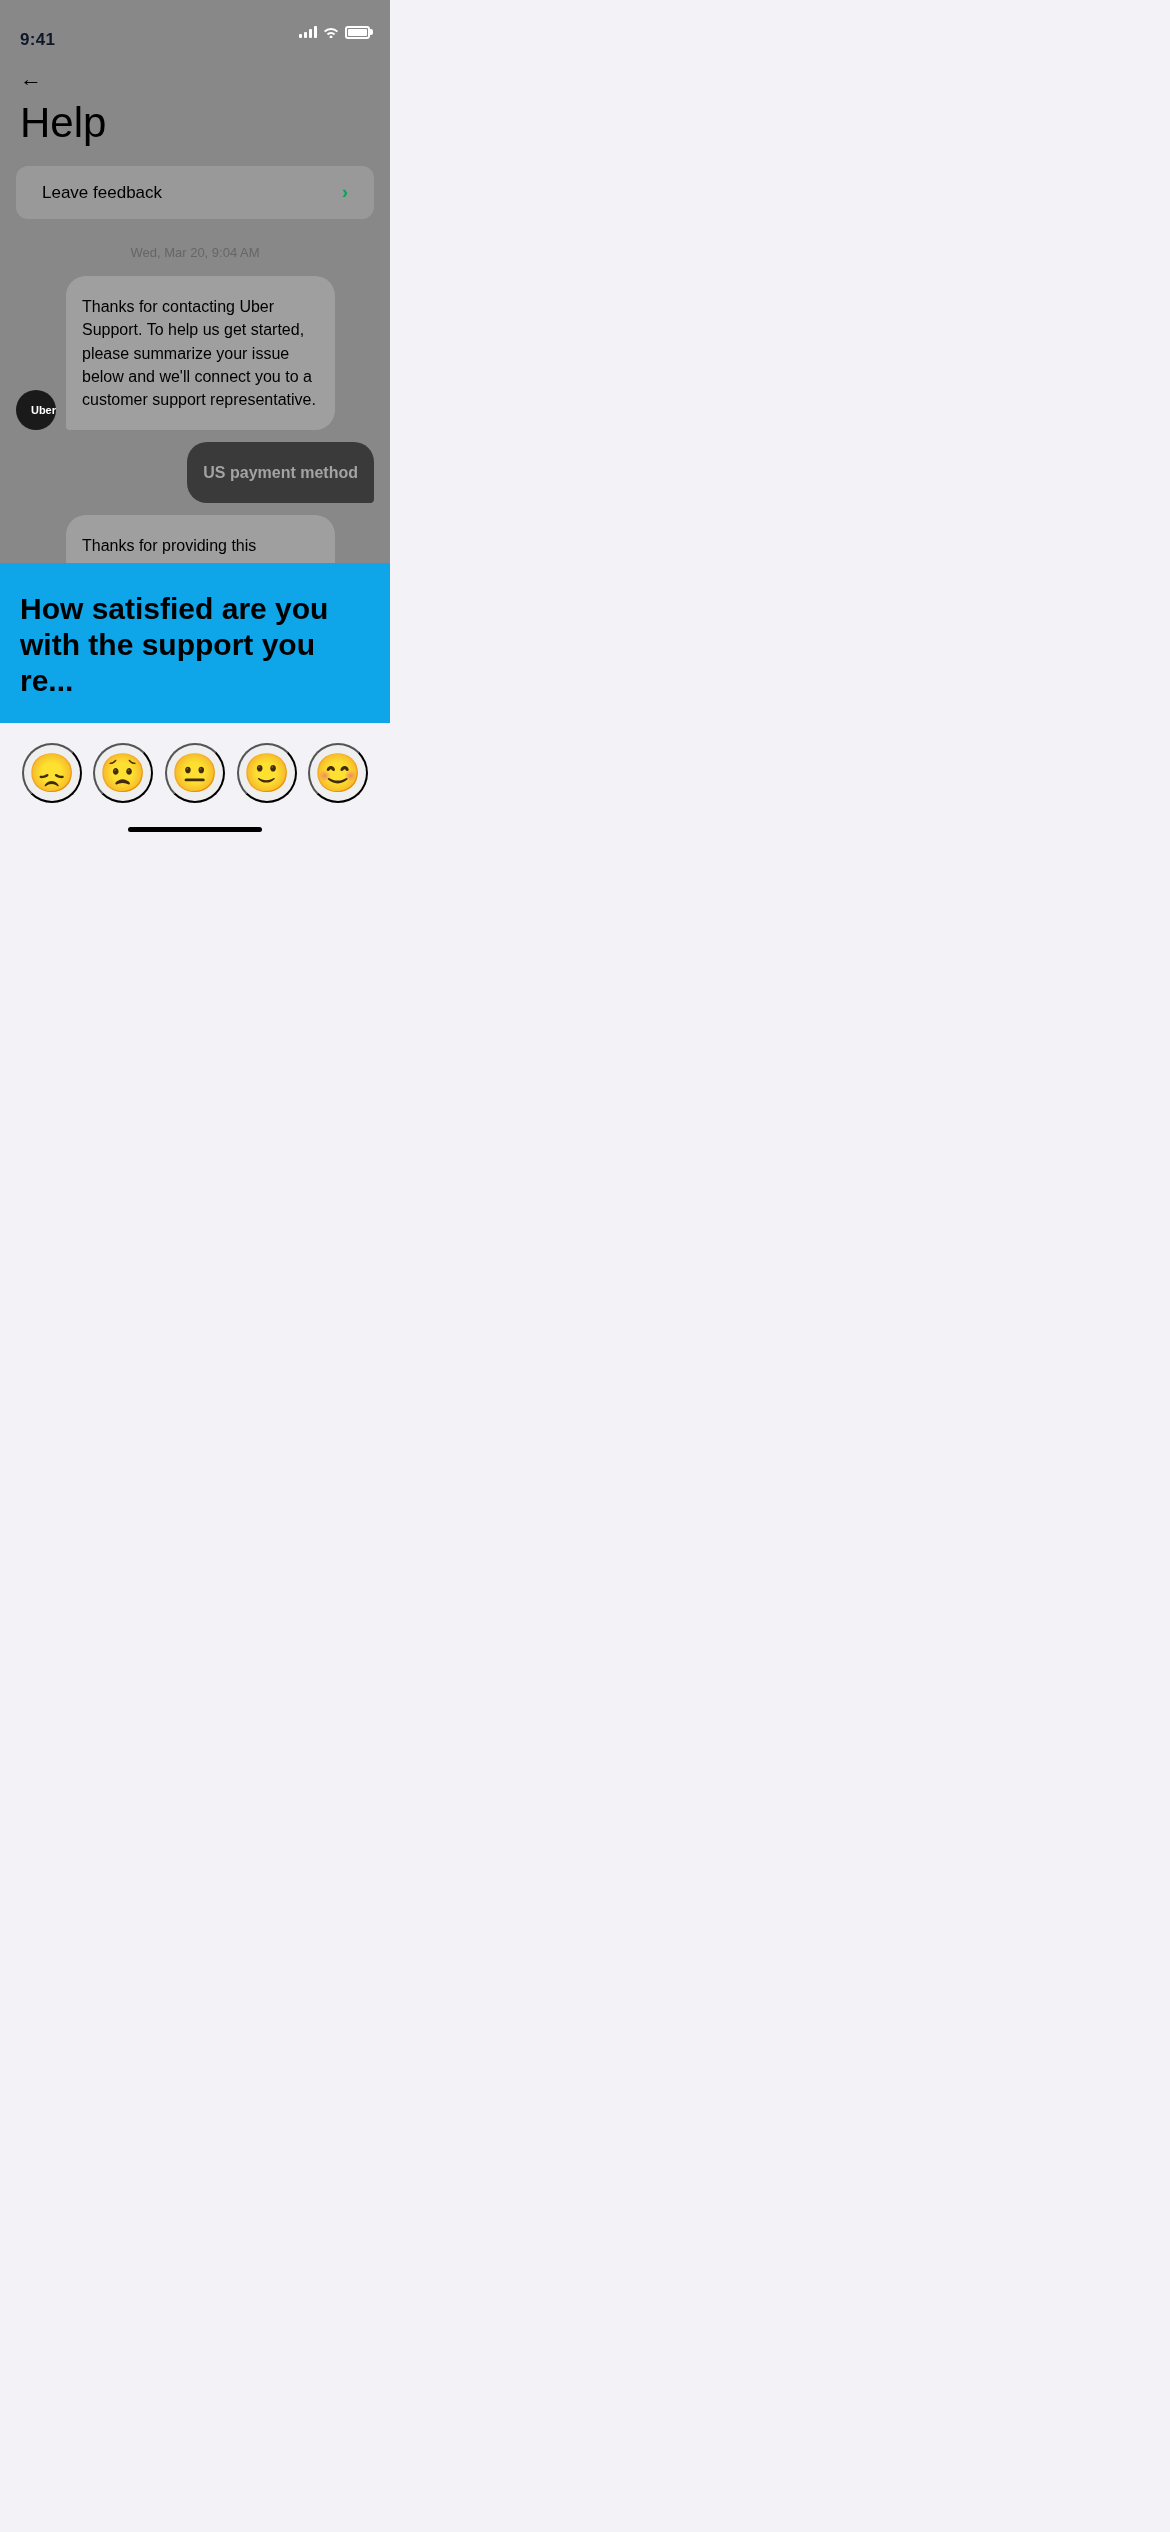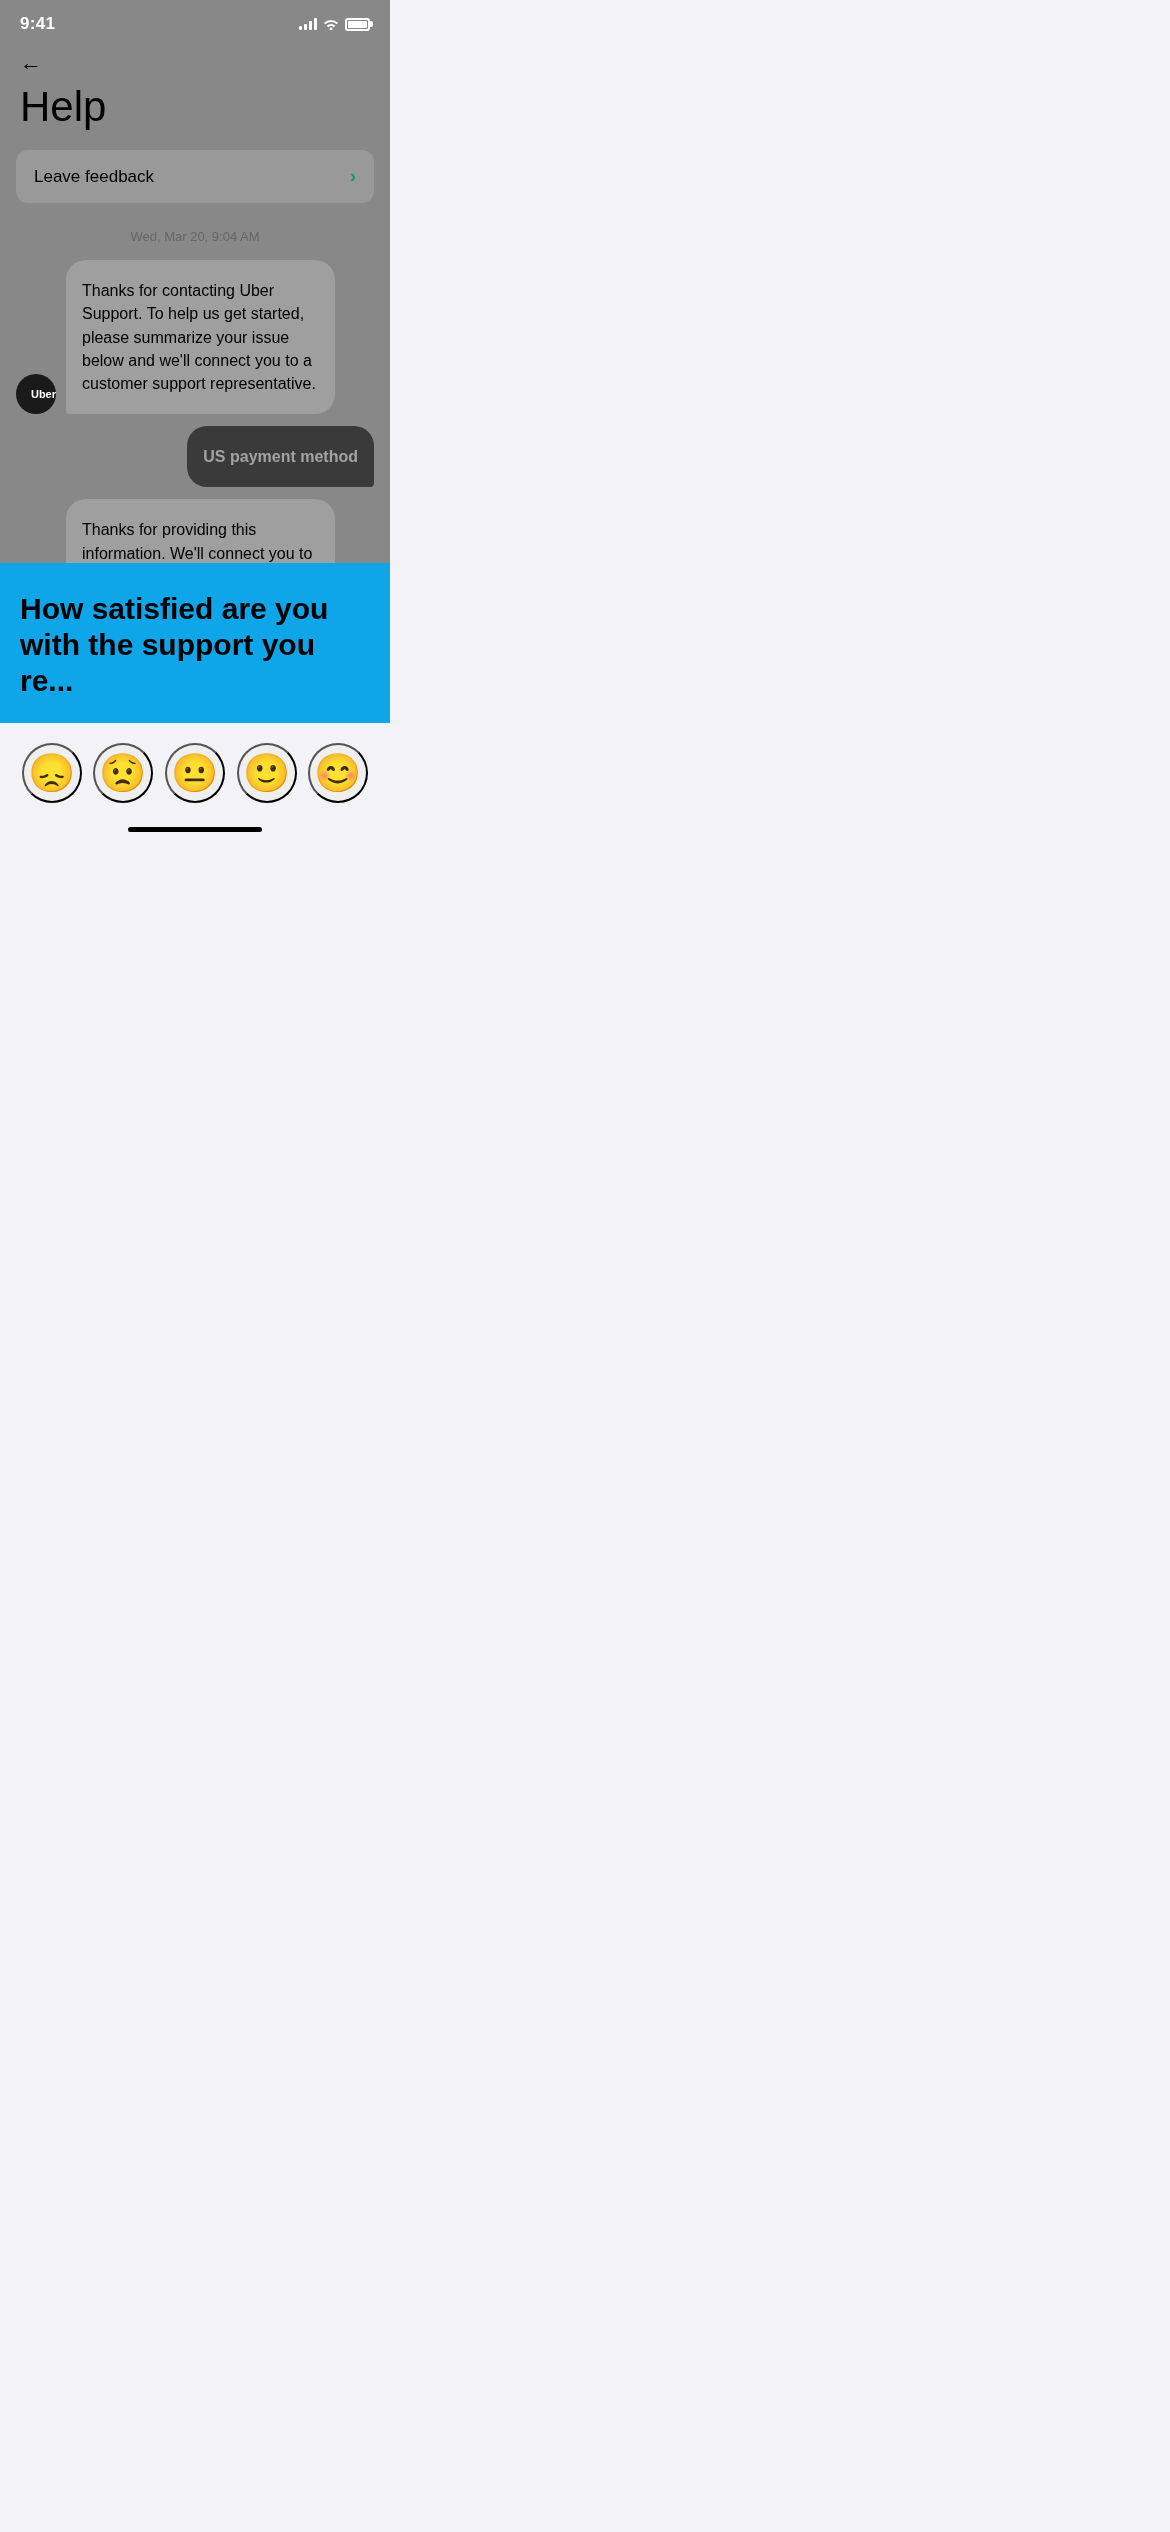--- a/index.html
+++ b/index.html
@@ -32,22 +32,23 @@
       justify-content: space-between;
       align-items: center;
       padding: 14px 20px 6px;
       background: #888;
       flex-shrink: 0;
     }
 
     .status-time {
       font-size: 17px;
       font-weight: 600;
-      color: #ffffff;
+      color: #0f172a;
       letter-spacing: 0.3px;
+      margin-top: 16px;
     }
 
     .status-icons {
       display: flex;
       align-items: center;
       gap: 6px;
     }
 
     .signal-bars {
       display: flex;
@@ -127,21 +128,21 @@
       font-weight: 400;
       color: #000;
       line-height: 1.1;
     }
 
     
     .feedback-card {
       margin: 10px 16px 16px;
       background: rgba(255,255,255,0.15);
       border-radius: 12px;
-      padding: 16px 18px;
+      padding: 16px 26px;
       display: flex;
       justify-content: space-between;
       align-items: center;
       cursor: pointer;
     }
 
     .feedback-text {
       font-size: 17px;
       color: #000;
       font-weight: 400;

